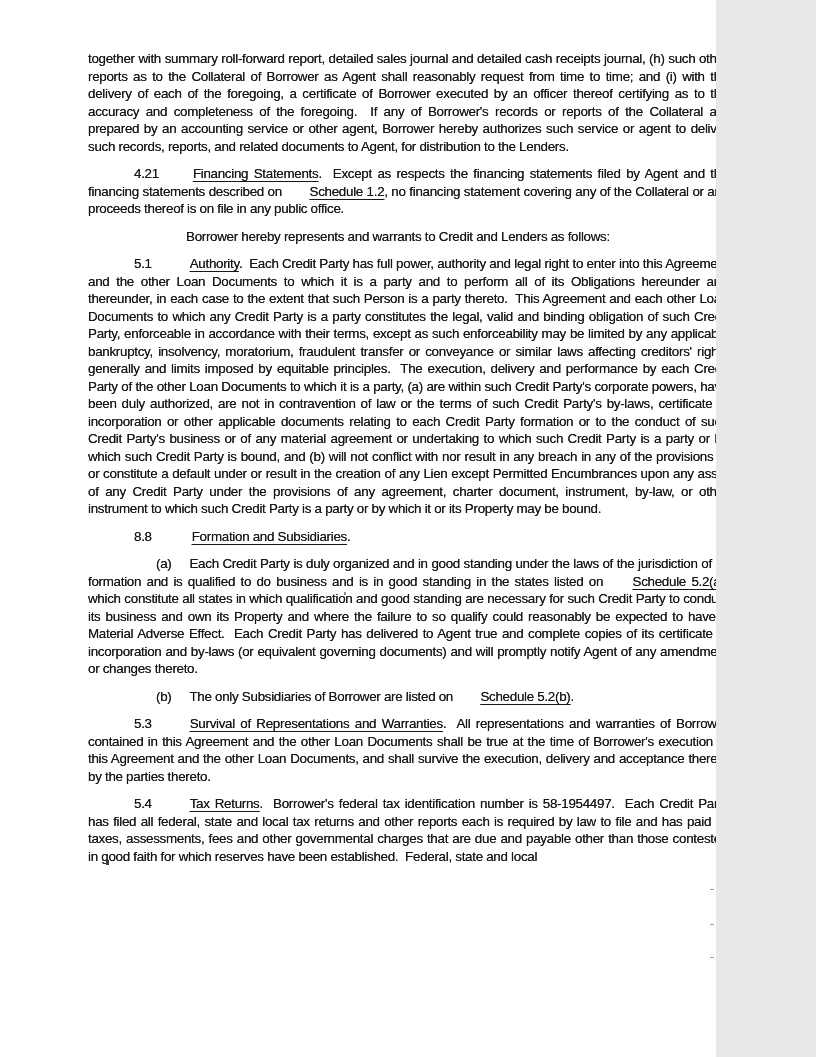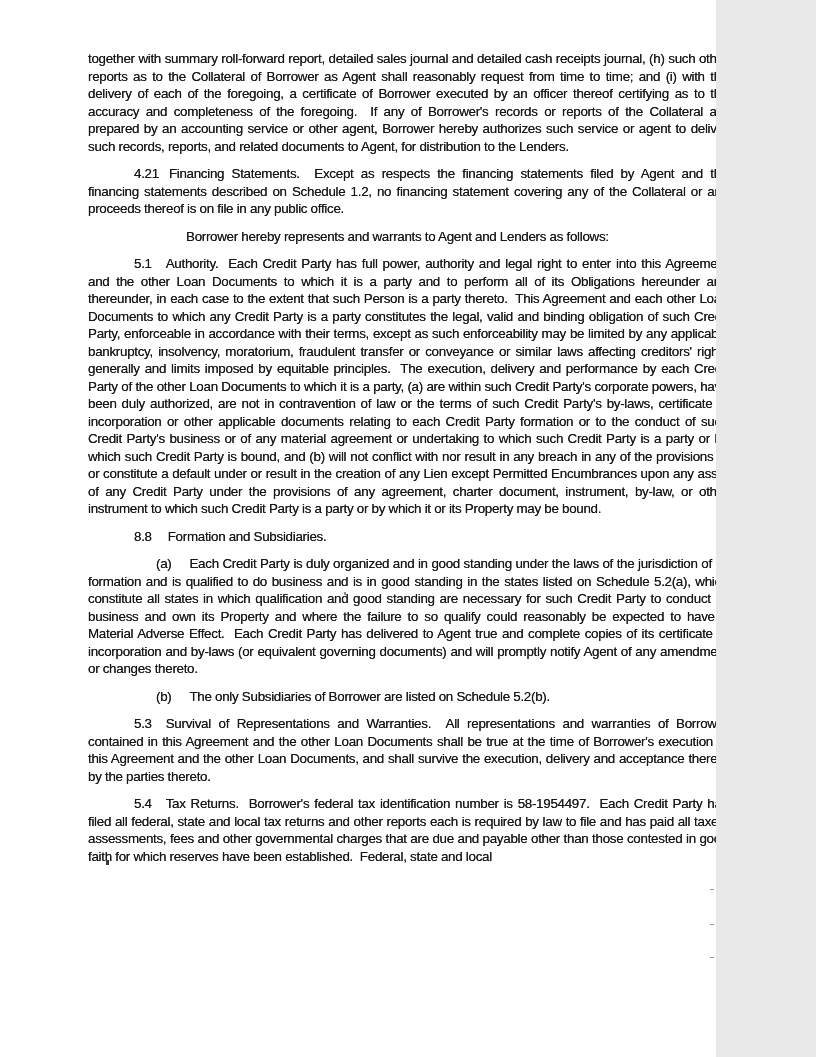--- a/index.html
+++ b/index.html
@@ -34,22 +34,24 @@
   .b-sec-4-21, .b-sec-5-1, .b-sec-5-2-heading, .b-sec-5-3, .b-sec-5-4{text-indent:46px;}
   .b-intro{text-indent:98px;}
   .b-sub-a, .b-sub-b{text-indent:68px;}
   .b-heading-5{margin-bottom:16px;}
   .b-intro{margin-bottom:10px;}
   .b-sec-5-1{margin-bottom:14px;}
   .b-sec-5-2-heading{margin-bottom:17px;}
   .b-sub-a{margin-bottom:11px;}
   .b-sub-b{margin-bottom:15px;}
   .u{
+    text-decoration:underline;
     text-decoration-thickness:1.3px;
     text-underline-offset:2.5px;
+    margin-left:24px;
   }
   .tab{display:inline-block;}
   .page-number{
     position:absolute;
     top:979px;left:0;width:786px;
     text-align:center;
     font-size:13.5px;
     font-weight:bold;
     letter-spacing:0;
     text-shadow:0 0 .5px rgba(20,20,20,.8);
@@ -70,21 +72,21 @@
   .a-dot1{left:344px;top:592px;width:2px;height:3px;background:#8a8a8a;}
 </style>
 </head>
 <body>
 
 <div class="page">
 
   <div class="content">
       <p class="block b-para-continuation"><span>together with summary roll-forward report, detailed sales journal and detailed cash receipts journal, (h) such other reports as to the Collateral of Borrower as Agent shall reasonably request from time to time; and (i) with the delivery of each of the foregoing, a certificate of Borrower executed by an officer thereof certifying as to the accuracy and completeness of the foregoing.&nbsp; If any of Borrower's records or reports of the Collateral are prepared by an accounting service or other agent, Borrower hereby authorizes such service or agent to deliver such records, reports, and related documents to Agent, for distribution to the Lenders.</span></p>
       <p class="block b-sec-4-21"><span>4.21</span><span class="tab" style="width: 10px;">&nbsp;</span><span class="u">Financing Statements</span><span>.&nbsp; Except as respects the financing statements filed by Agent and the financing statements described on </span><span class="u">Schedule 1.2</span><span>, no financing statement covering any of the Collateral or any proceeds thereof is on file in any public office.</span></p>
-      <p class="block b-intro"><span>Borrower hereby represents and warrants to Agent and Lenders as follows:</span></p>
+      <p class="block b-intro"><span>Borrower hereby represents and warrants to Credit and Lenders as follows:</span></p>
       <p class="block b-sec-5-1"><span>5.1</span><span class="tab" style="width: 14px;">&nbsp;</span><span class="u">Authority</span><span>.&nbsp; Each Credit Party has full power, authority and legal right to enter into this Agreement and the other Loan Documents to which it is a party and to perform all of its Obligations hereunder and thereunder, in each case to the extent that such Person is a party thereto.&nbsp; This Agreement and each other Loan Documents to which any Credit Party is a party constitutes the legal, valid and binding obligation of such Credit Party, enforceable in accordance with their terms, except as such enforceability may be limited by any applicable bankruptcy, insolvency, moratorium, fraudulent transfer or conveyance or similar laws affecting creditors' rights generally and limits imposed by equitable principles.&nbsp; The execution, delivery and performance by each Credit Party of the other Loan Documents to which it is a party, (a) are within such Credit Party's corporate powers, have been duly authorized, are not in contravention of law or the terms of such Credit Party's by-laws, certificate of incorporation or other applicable documents relating to each Credit Party formation or to the conduct of such Credit Party's business or of any material agreement or undertaking to which such Credit Party is a party or by which such Credit Party is bound, and (b) will not conflict with nor result in any breach in any of the provisions of or constitute a default under or result in the creation of any Lien except Permitted Encumbrances upon any asset of any Credit Party under the provisions of any agreement, charter document, instrument, by-law, or other instrument to which such Credit Party is a party or by which it or its Property may be bound.</span></p>
       <p class="block b-sec-5-2-heading"><span>8.8</span><span class="tab" style="width: 16px;">&nbsp;</span><span class="u">Formation and Subsidiaries</span><span>.</span></p>
       <p class="block b-sub-a"><span>(a)</span><span class="tab" style="width: 18px;">&nbsp;</span><span>Each Credit Party is duly organized and in good standing under the laws of the jurisdiction of its formation and is qualified to do business and is in good standing in the states listed on </span><span class="u">Schedule 5.2(a)</span><span>, which constitute all states in which qualification and good standing are necessary for such Credit Party to conduct its business and own its Property and where the failure to so qualify could reasonably be expected to have a Material Adverse Effect.&nbsp; Each Credit Party has delivered to Agent true and complete copies of its certificate of incorporation and by-laws (or equivalent governing documents) and will promptly notify Agent of any amendment or changes thereto.</span></p>
       <p class="block b-sub-b"><span>(b)</span><span class="tab" style="width: 18px;">&nbsp;</span><span>The only Subsidiaries of Borrower are listed on </span><span class="u">Schedule 5.2(b)</span><span>.</span></p>
       <p class="block b-sec-5-3"><span>5.3</span><span class="tab" style="width: 14px;">&nbsp;</span><span class="u">Survival of Representations and Warranties</span><span>.&nbsp; All representations and warranties of Borrower contained in this Agreement and the other Loan Documents shall be true at the time of Borrower's execution of this Agreement and the other Loan Documents, and shall survive the execution, delivery and acceptance thereof by the parties thereto.</span></p>
       <p class="block b-sec-5-4"><span>5.4</span><span class="tab" style="width: 14px;">&nbsp;</span><span class="u">Tax Returns</span><span>.&nbsp; Borrower's federal tax identification number is 58-1954497.&nbsp; Each Credit Party has filed all federal, state and local tax returns and other reports each is required by law to file and has paid all taxes, assessments, fees and other governmental charges that are due and payable other than those contested in good faith for which reserves have been established.&nbsp; Federal, state and local</span></p>
     </div>
 
 
   <div class="artifact a-dash1"></div>

